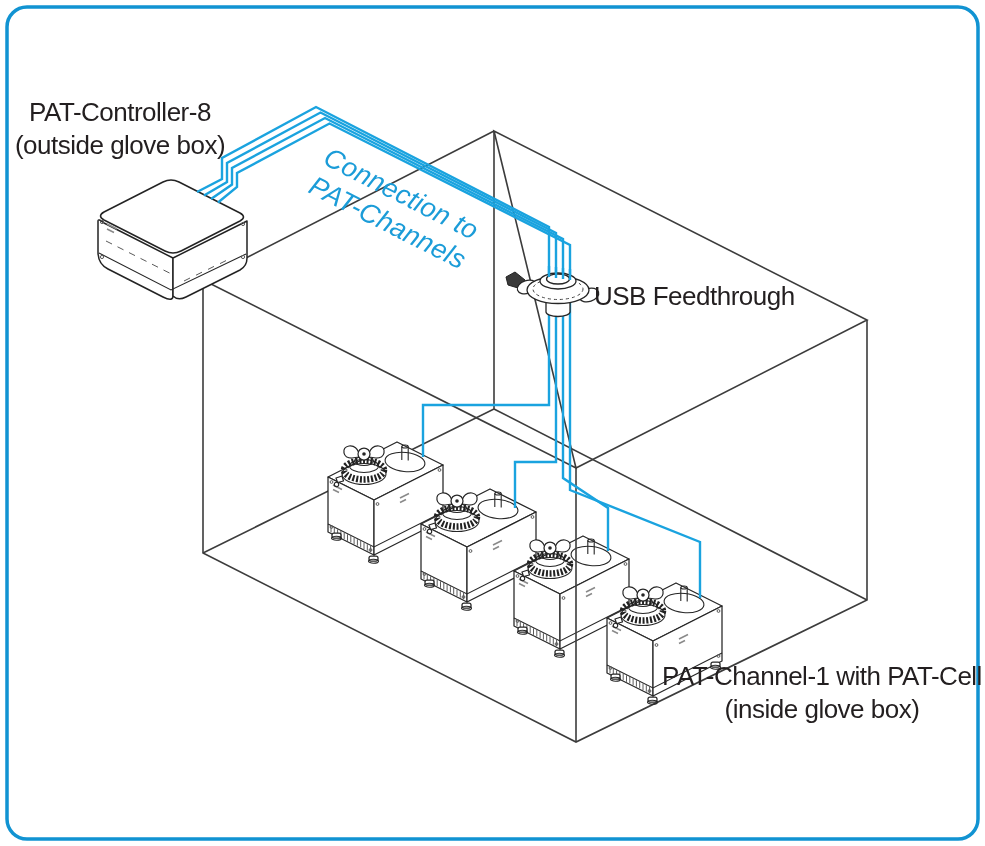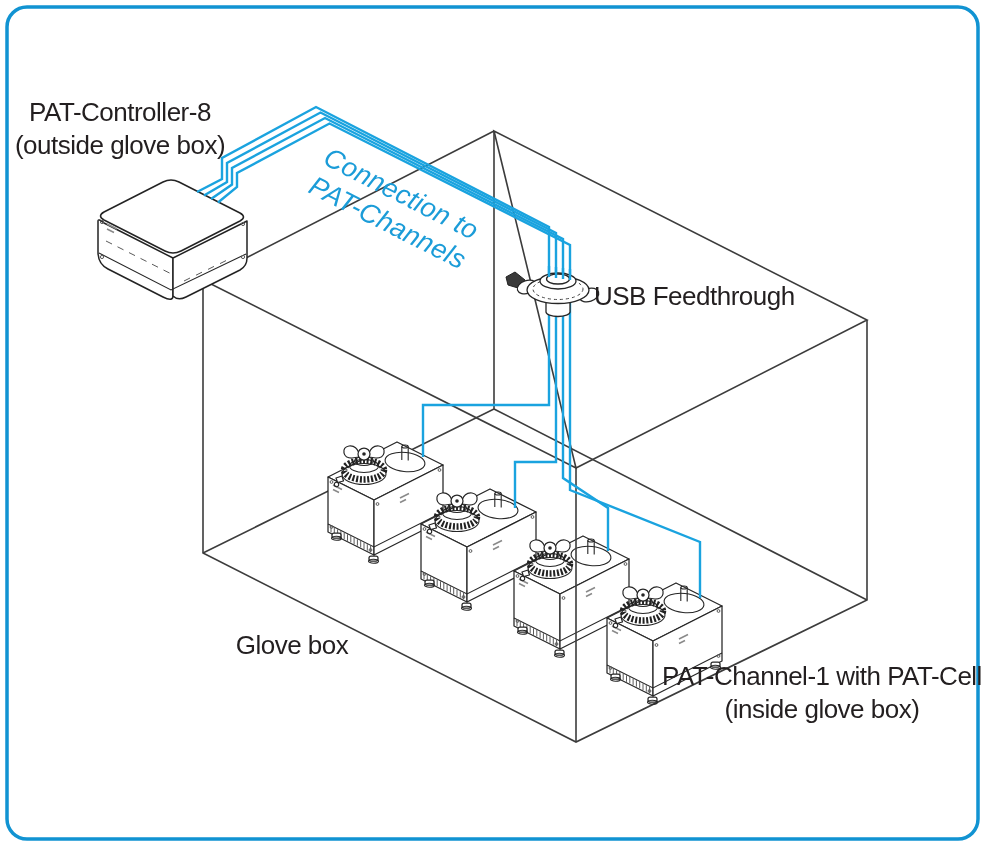--- a/index.html
+++ b/index.html
@@ -147,20 +147,19 @@
   <div>(outside glove box)</div>
 </div>
 
 <div class="lbl" id="connection-label">
   <div>Connection to</div>
   <div>PAT-Channels</div>
 </div>
 
 <div class="lbl" id="feedthrough-label">USB Feedthrough</div>
 
-<div class="lbl center" id="glovebox-label">Glove box</div>
 
 <div class="lbl center" id="channel-label">
   <div>PAT-Channel-1 with PAT-Cell</div>
   <div>(inside glove box)</div>
 </div>
 
 </div>
 
 </body></html>

